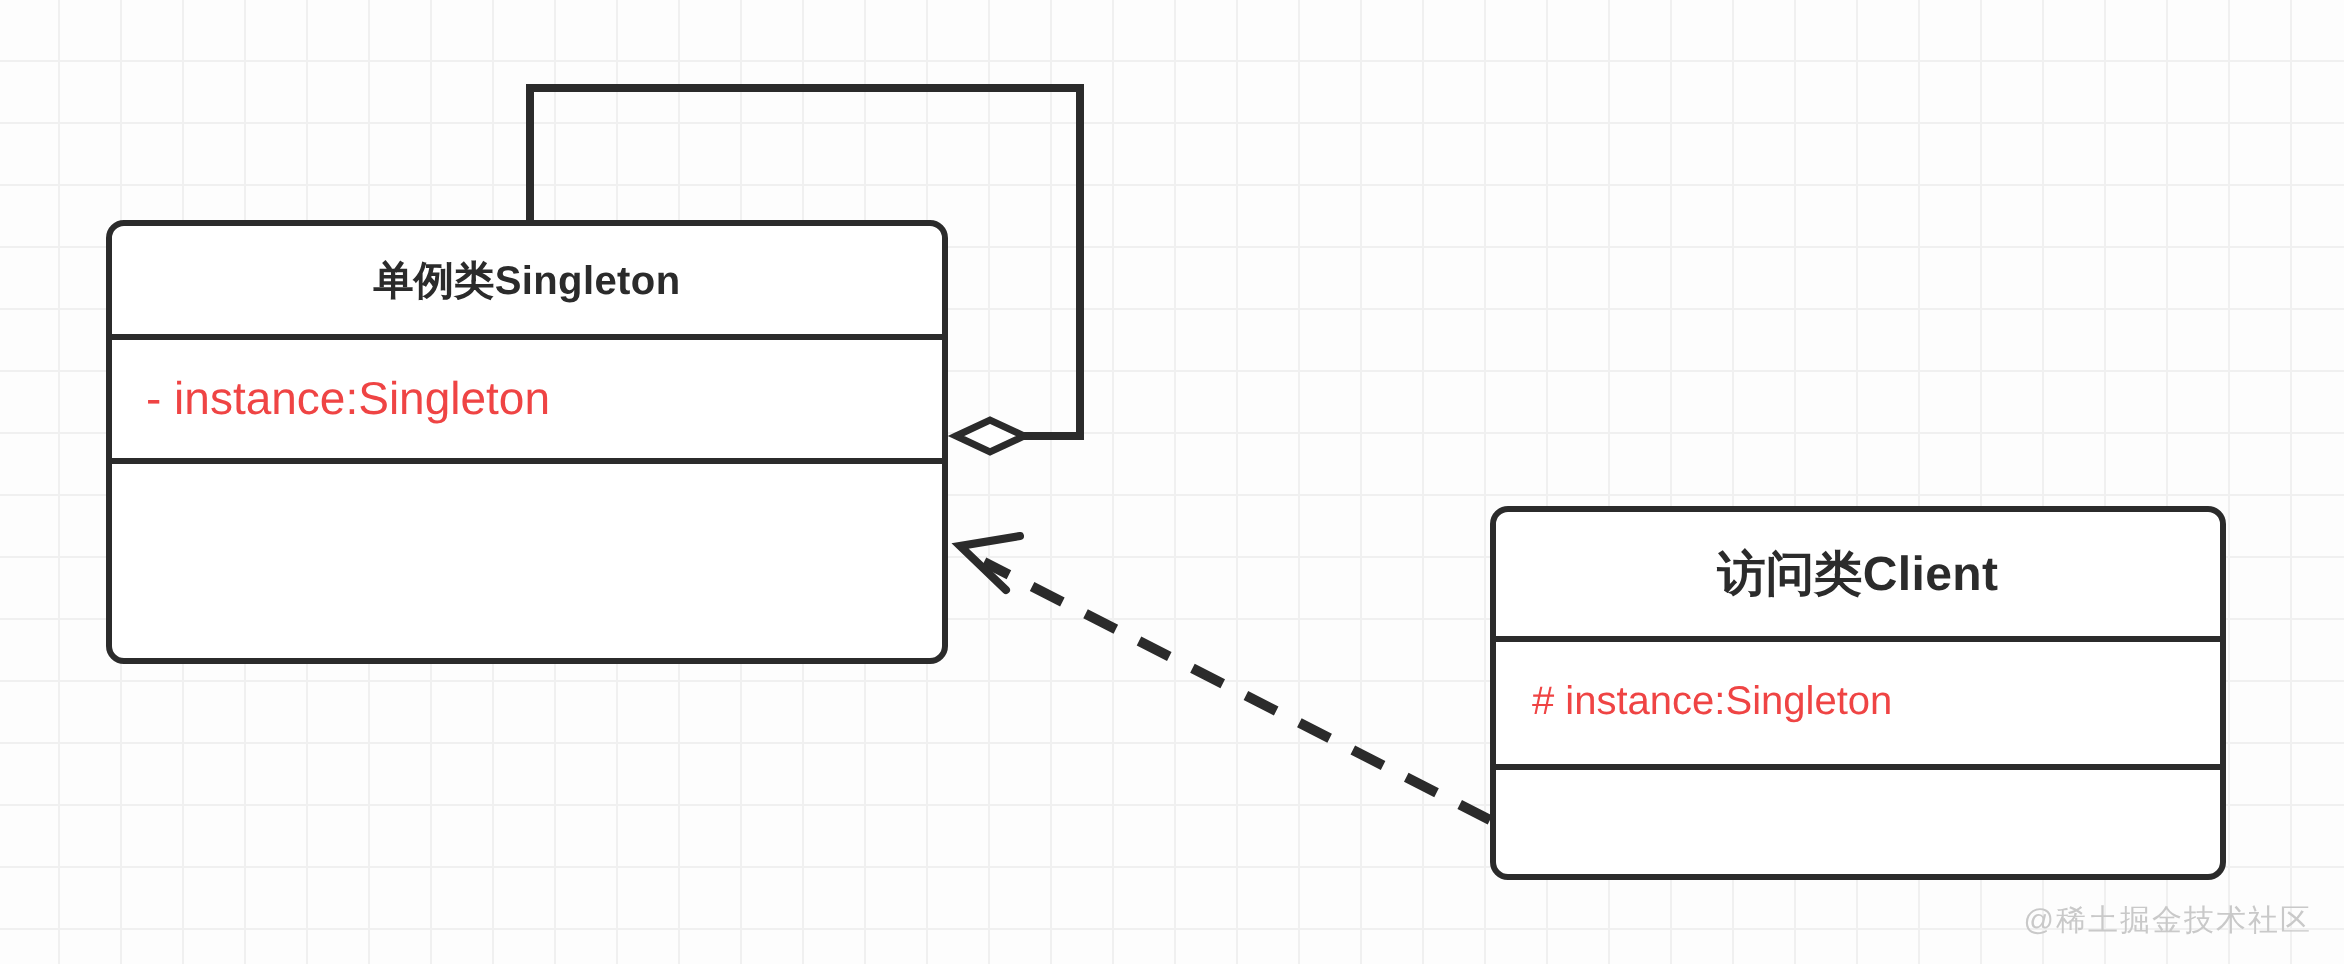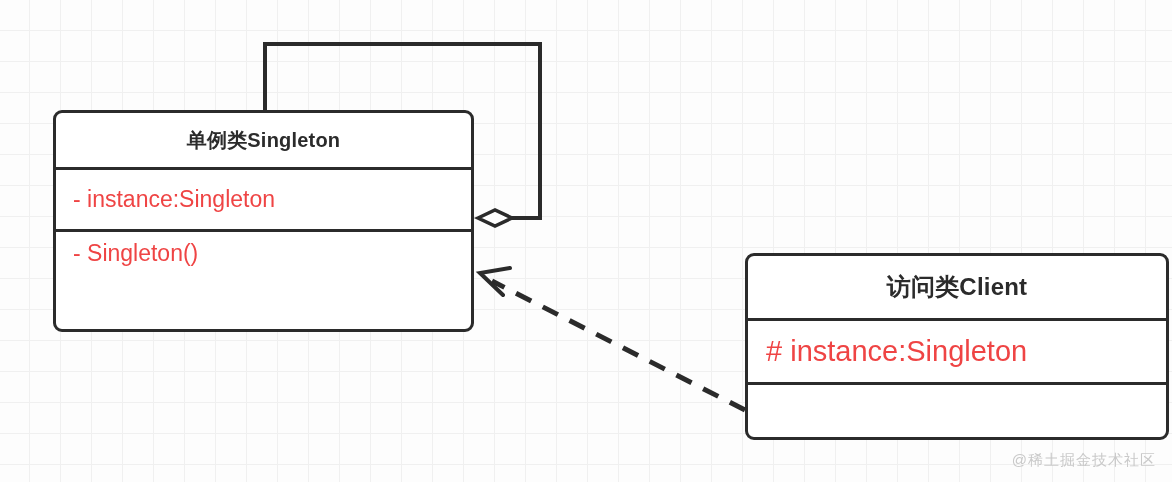--- a/index.html
+++ b/index.html
@@ -80,31 +80,31 @@
     padding: 0 0 0 17px;
     font-size: 23px;
     justify-content: flex-start;
     padding-top: 7px;
   }
 
   
   #class-client {
     left: 745px;
     top: 253px;
-    width: 424px;
+    width: 368px;
     height: 187px;
   }
   #class-client .uml-title {
     height: 62px;
     font-size: 24px;
   }
   #class-client .seg-attrs {
     height: 64px;
     padding: 0 0 0 18px;
-    font-size: 29px;
+    font-size: 20px;
   }
   #class-client .seg-ops {
     height: 55px;
   }
 
   #watermark {
     position: absolute;
     right: 16px;
     bottom: 12px;
     font-size: 15px;
@@ -131,21 +131,20 @@
       <path d="M 503 295 L 480 273 L 510 268" fill="none" stroke="#2b2b2b" stroke-width="4" stroke-linecap="round" stroke-linejoin="miter"></path>
     </g>
   </svg>
 
   <div class="uml-class" id="class-singleton">
     <div class="uml-title">单例类Singleton</div>
     <div class="uml-compartment seg-attrs">
       <div class="uml-line">- instance:Singleton</div>
     </div>
     <div class="uml-compartment seg-ops">
-      <div class="uml-line">- Singleton()</div>
     </div>
   </div>
 
   <div class="uml-class" id="class-client">
     <div class="uml-title">访问类Client</div>
     <div class="uml-compartment seg-attrs">
       <div class="uml-line"># instance:Singleton</div>
     </div>
     <div class="uml-compartment seg-ops"></div>
   </div>

